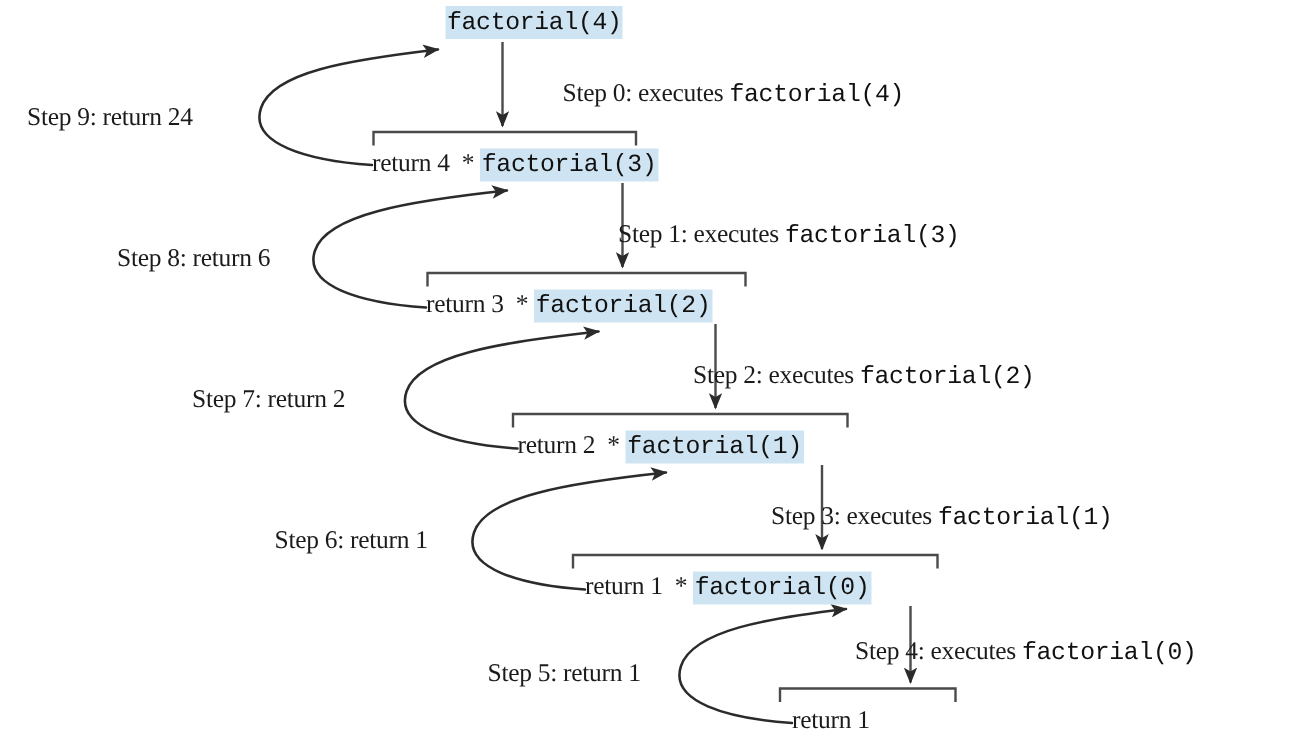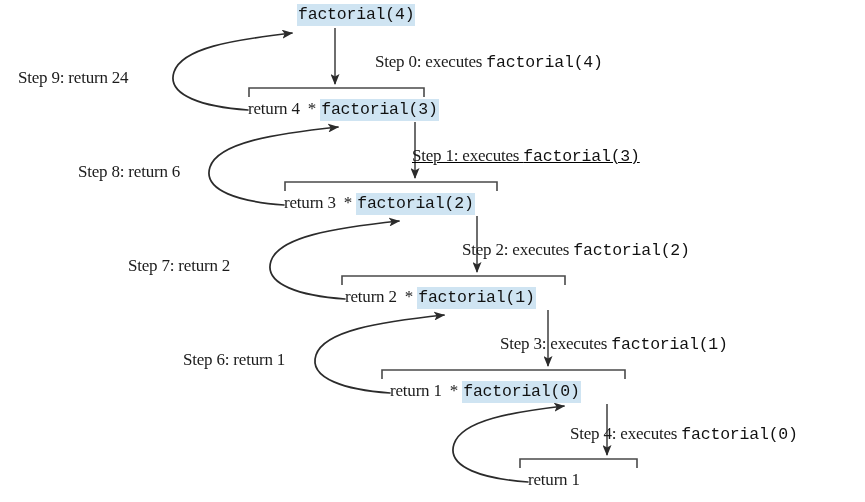--- a/index.html
+++ b/index.html
@@ -118,38 +118,39 @@
   </div>
 
   <div class="node" style="left:528px; top:470px;">
     <span class="serif">return 1</span>
   </div>
 
   <div class="execlabel" style="left:375px; top:52px;">
     <span class="serif">Step 0: executes </span><span class="mono">factorial(4)</span>
   </div>
 
-  <div class="execlabel" style="left:412px; top:146px;text-decoration:underline;">
+  <div class="execlabel" style="left:412px; top:146px;">
     <span class="serif">Step 1: executes </span><span class="mono">factorial(3)</span>
   </div>
 
   <div class="execlabel" style="left:462px; top:240px;text-align:right;">
     <span class="serif">Step 2: executes </span><span class="mono">factorial(2)</span>
   </div>
 
-  <div class="execlabel" style="left:500px; top:334px;">
+  <div class="execlabel" style="left:514px; top:334px;">
     <span class="serif">Step 3: executes </span><span class="mono">factorial(1)</span>
   </div>
 
   <div class="execlabel" style="left:570px; top:424px;">
     <span class="serif">Step 4: executes </span><span class="mono">factorial(0)</span>
   </div>
 
   <div class="steplabel serif" style="left:18px; top:68px;">Step 9: return 24</div>
 
   <div class="steplabel serif" style="left:78px; top:162px;">Step 8: return 6</div>
 
   <div class="steplabel serif" style="left:128px; top:256px;">Step 7: return 2</div>
 
   <div class="steplabel serif" style="left:183px; top:350px;text-align:right;">Step 6: return 1</div>
 
+  <div class="steplabel serif" style="left:325px; top:439px;">Step 5: return 1</div>
 
 </div>
 
 </body></html>

